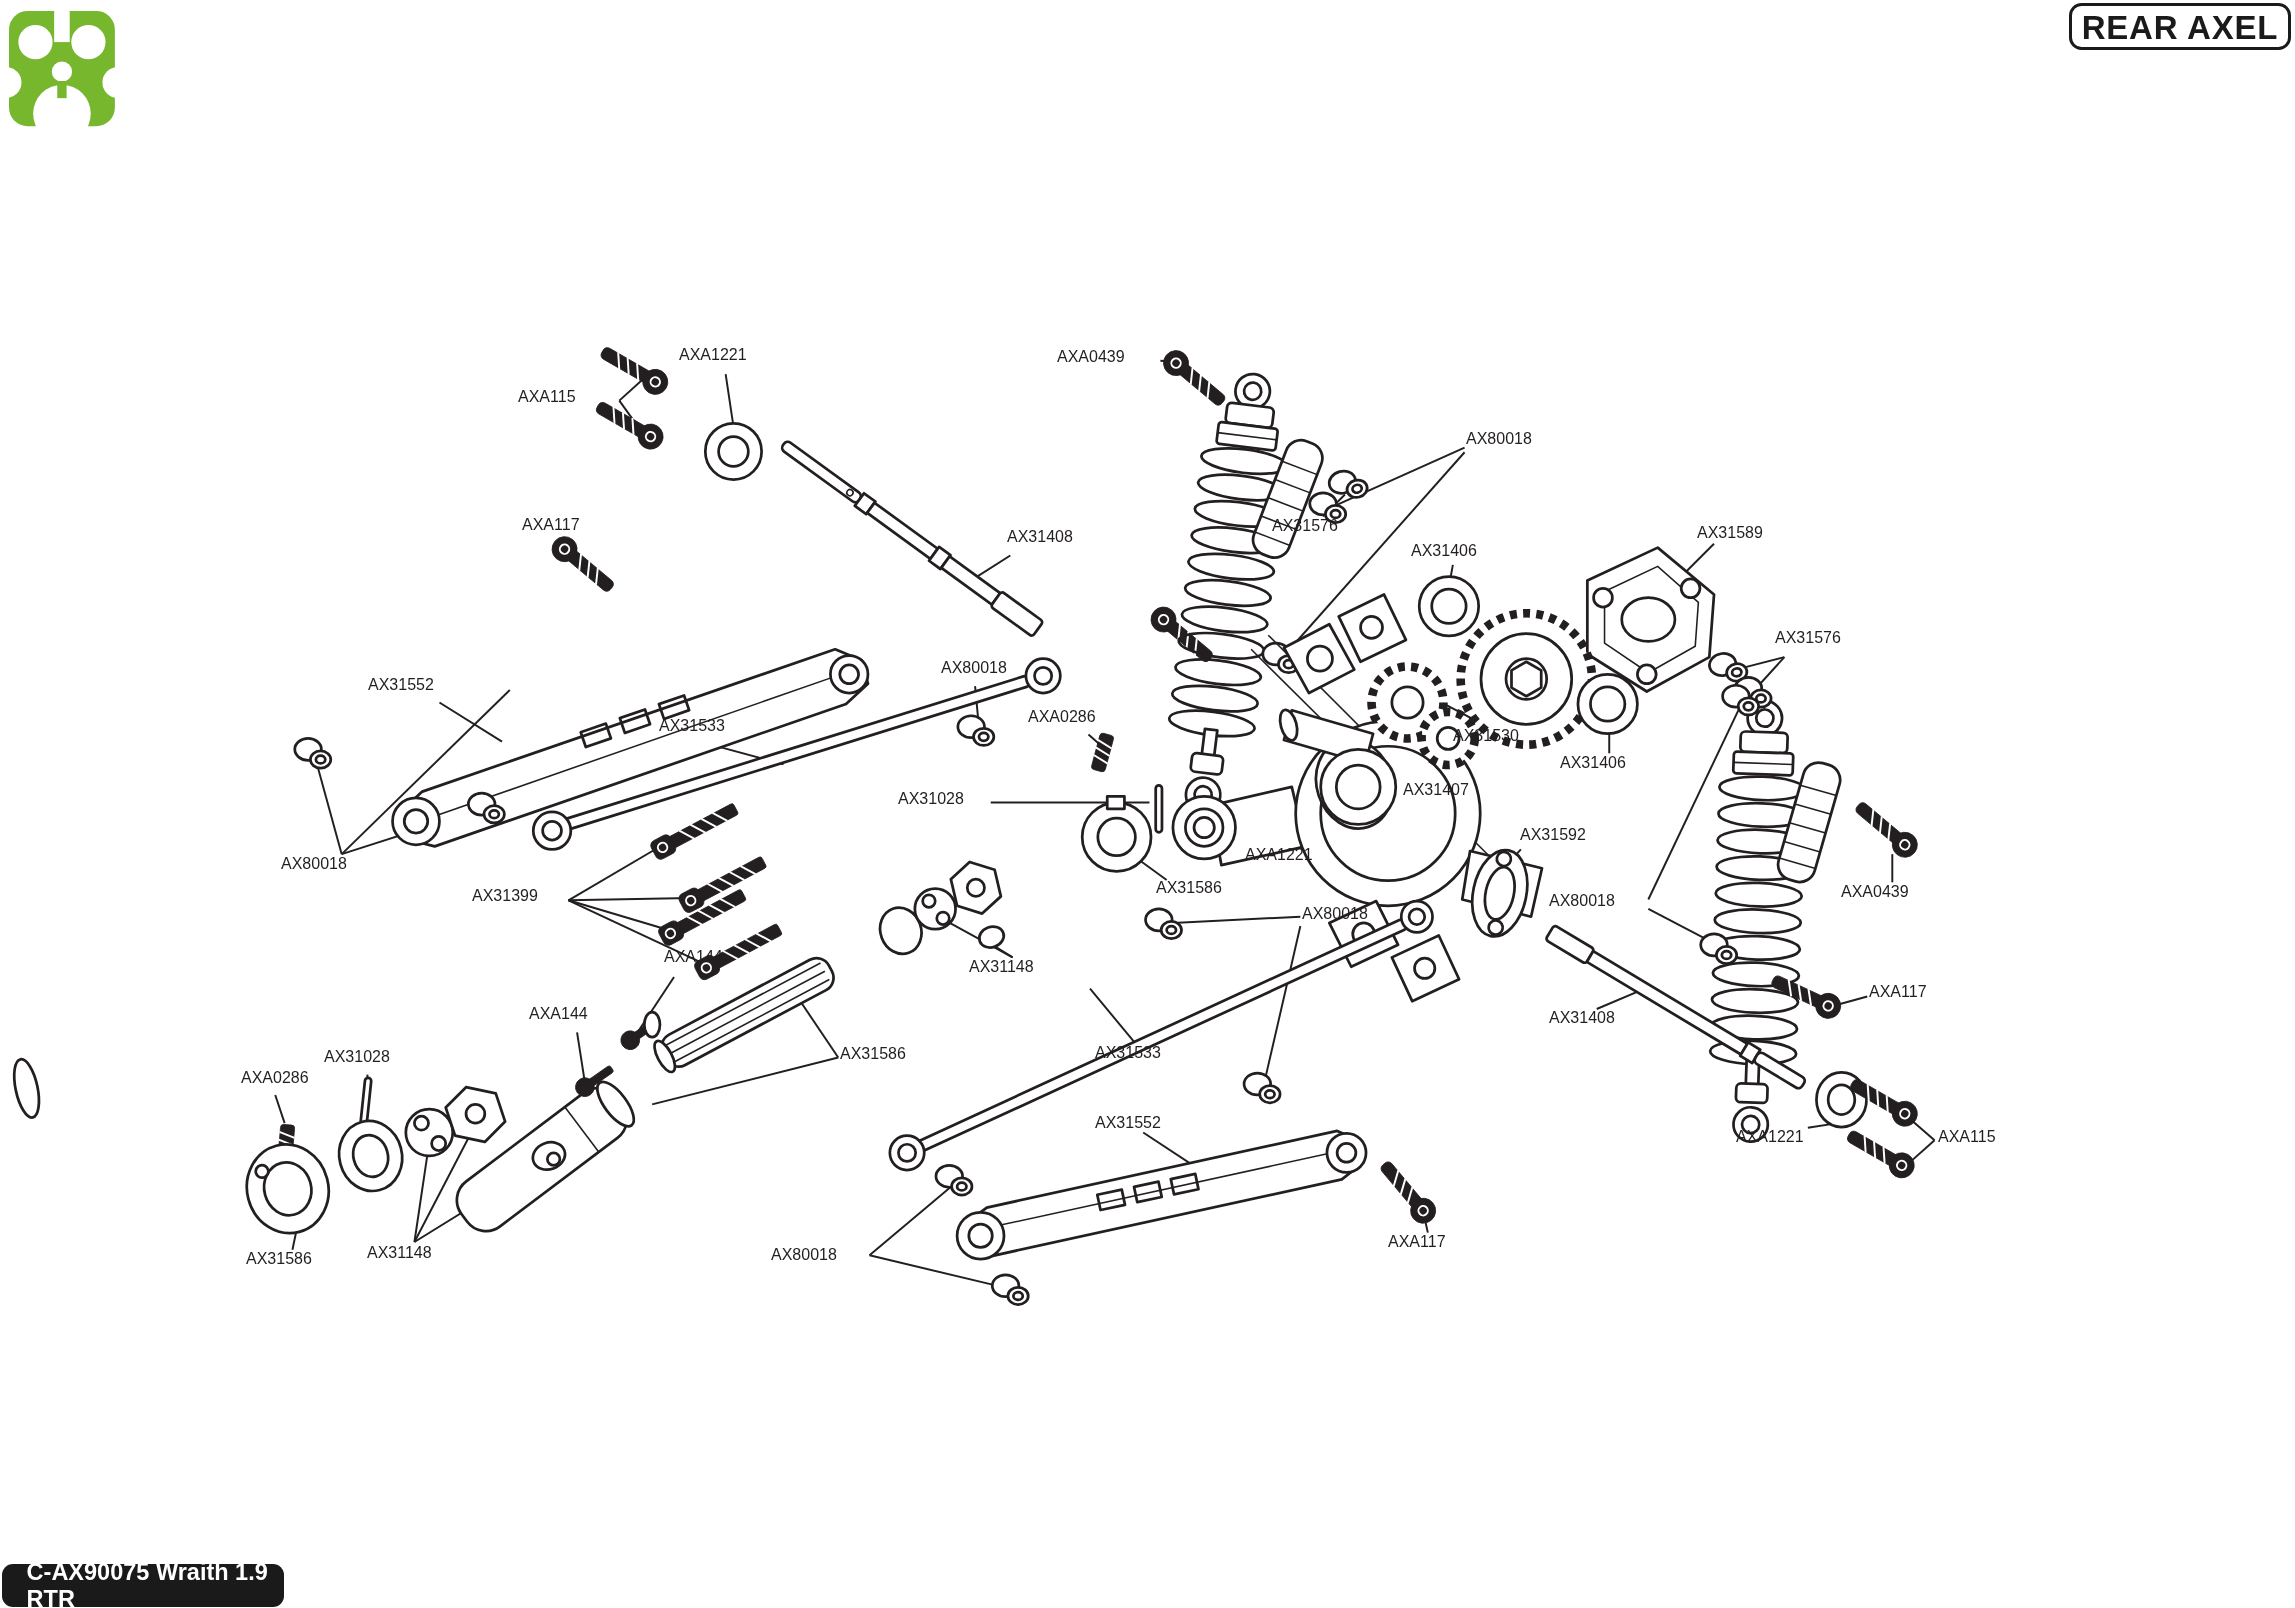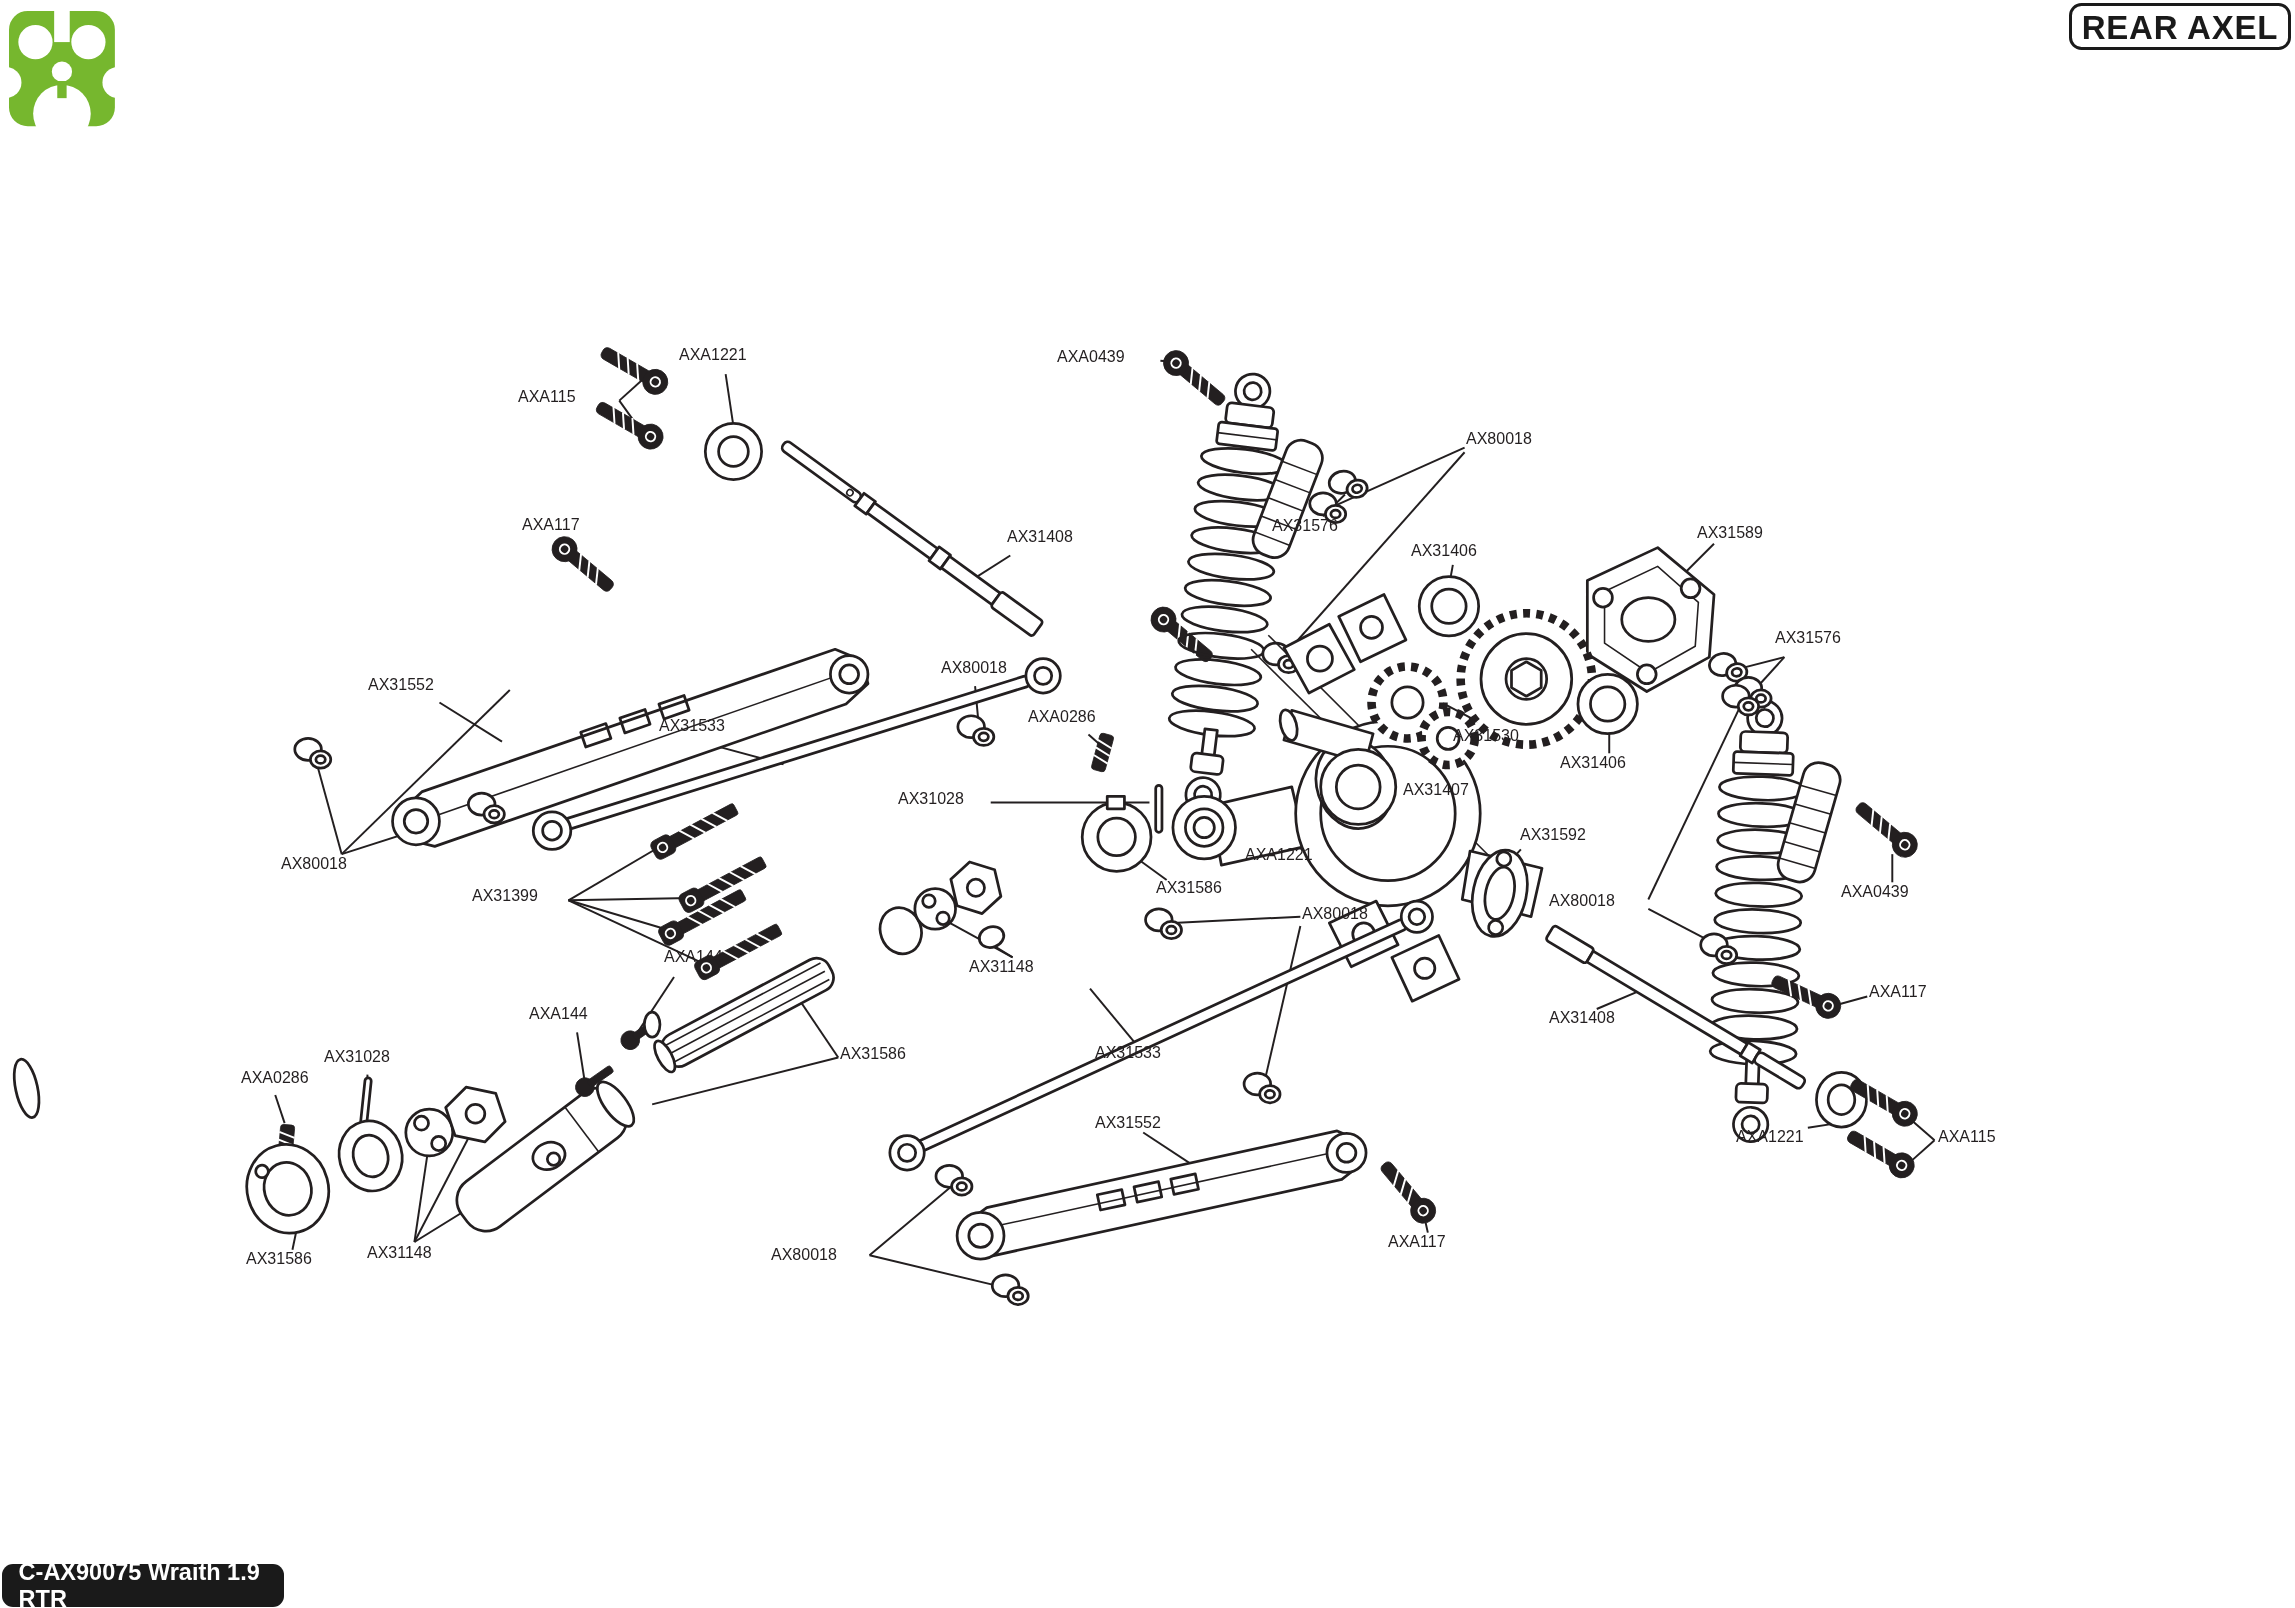--- a/index.html
+++ b/index.html
@@ -6,21 +6,21 @@
   body{width:2295px;height:1609px;background:#fff;position:relative;overflow:hidden;
        font-family:"Liberation Sans",sans-serif;color:#231f20}
   
   #logo{position:absolute;left:9.4px;top:6.3px;display:flex;align-items:flex-start}
   #wordmark{font-weight:bold;font-size:103px;line-height:1;color:#58595b;letter-spacing:0px;
             margin-left:43px;margin-top:4.7px;font-family:"DejaVu Sans","Liberation Sans",sans-serif}
   #rear-badge{position:absolute;left:2069px;top:3.1px;width:222px;height:47px;border:3.9px solid #1a1a1a;
               border-radius:12.5px;box-sizing:border-box;display:flex;align-items:flex-end;justify-content:center;
               font-size:33px;font-weight:bold;letter-spacing:0.8px;color:#1a1a1a;background:#fff}
   #footer-badge{position:absolute;left:1.6px;top:1564px;width:282px;height:43px;background:#1a1a1a;
-                border-radius:11px;color:#fff;display:flex;align-items:center;padding-left:17px;
+                border-radius:11px;color:#fff;display:flex;align-items:center;padding-left:25px;
                 box-sizing:border-box;font-size:23.5px;font-weight:bold;letter-spacing:0px}
   
   #diagram-svg{position:absolute;left:0;top:0;width:2295px;height:1609px}
   .part-label{position:absolute;font-size:16px;line-height:1.0;white-space:nowrap;color:#231f20;
               letter-spacing:0px}
   .p{fill:#fff;stroke:#231f20;stroke-width:3.5;stroke-linejoin:round}
   .ln{fill:none;stroke:#231f20;stroke-width:3.5;stroke-linejoin:round}
   .thin{fill:none;stroke:#231f20;stroke-width:2}
   .dark{fill:#231f20;stroke:#231f20;stroke-width:1}
   .wt{stroke:#fff;stroke-width:2.5;fill:none}

